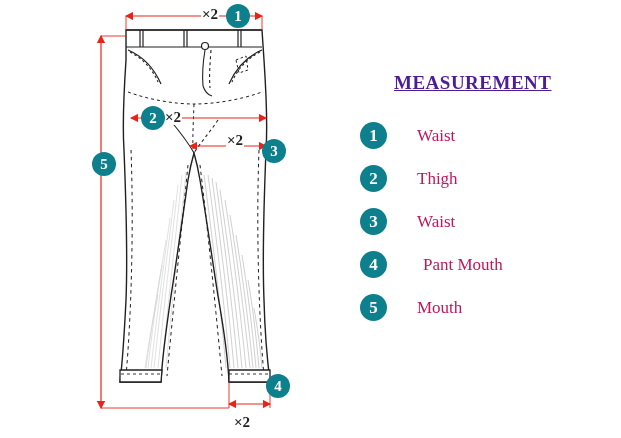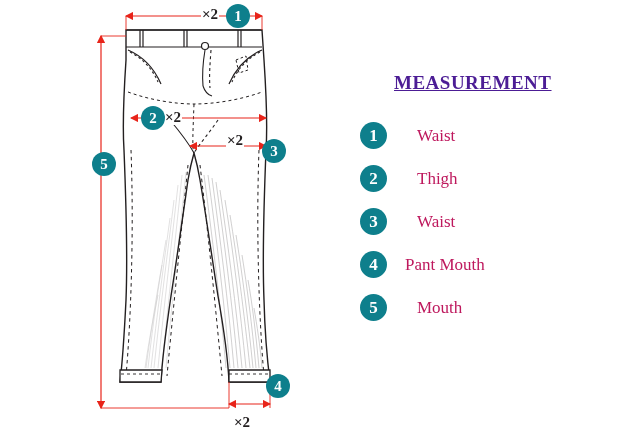--- a/index.html
+++ b/index.html
@@ -57,21 +57,21 @@
     flex: 0 0 auto;
     box-sizing: border-box;
   }
   .legend-label {
     font-family: Liberation Serif, serif;
     font-size: 17px;
     color: #be185d;
     margin-left: 30px;
     white-space: nowrap;
   }
-  .legend-row.indent .legend-label { margin-left: 18px; }
+  .legend-row.indent .legend-label { margin-left: 36px; }
 
   
   .diagram {
     position: absolute;
     left: 0;
     top: 0;
     width: 360px;
     height: 438px;
   }
   .diagram svg { display: block; }

